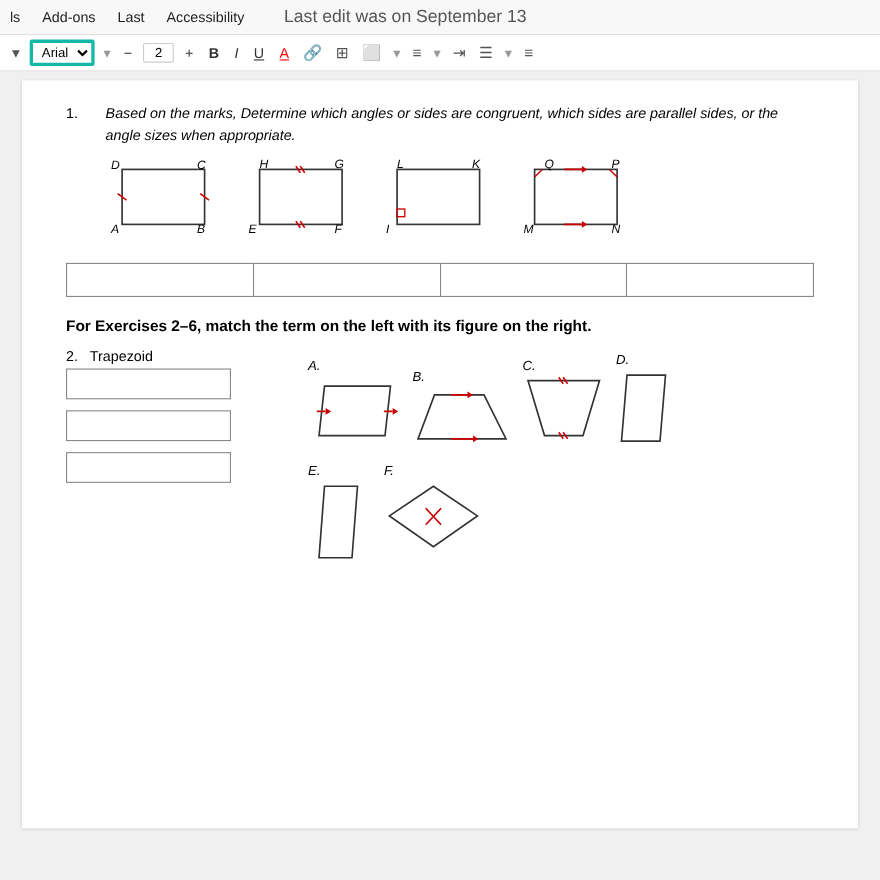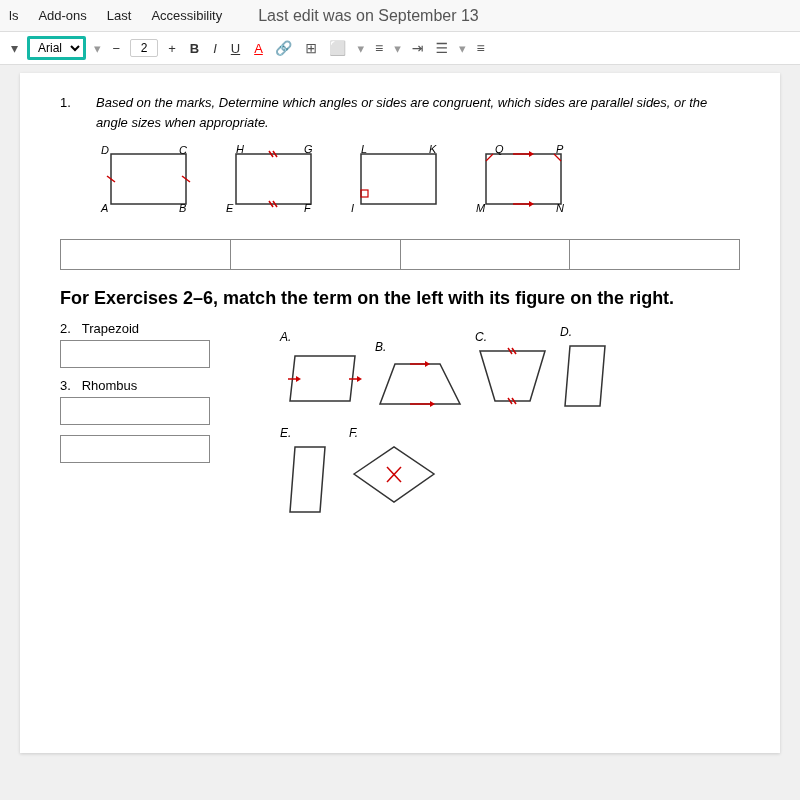--- a/index.html
+++ b/index.html
@@ -125,21 +125,21 @@
     }
     .answer-table td {
       border: 1px solid #888;
       height: 30px;
       padding: 4px 8px;
     }
 
     
     .section-header {
       font-weight: bold;
-      font-size: 18px;
+      font-size: 14px;
       margin-bottom: 12px;
     }
 
     
     .exercise-row {
       display: flex;
       align-items: flex-start;
       gap: 12px;
       margin-bottom: 10px;
     }
@@ -303,21 +303,20 @@
 
       <div class="exercise-row">
         <div class="exercise-left">
           <div class="exercise-number">2.&nbsp;&nbsp;&nbsp;Trapezoid</div>
           <div class="answer-box"></div>
         </div>
       </div>
 
       <div class="exercise-row">
         <div class="exercise-left">
-          <div class="exercise-number">3.&nbsp;&nbsp;&nbsp;Rhombus</div>
           <div class="answer-box"></div>
         </div>
       </div>
 
       <div class="exercise-row">
         <div class="exercise-left">
           <div class="answer-box"></div>
         </div>
       </div>
 

